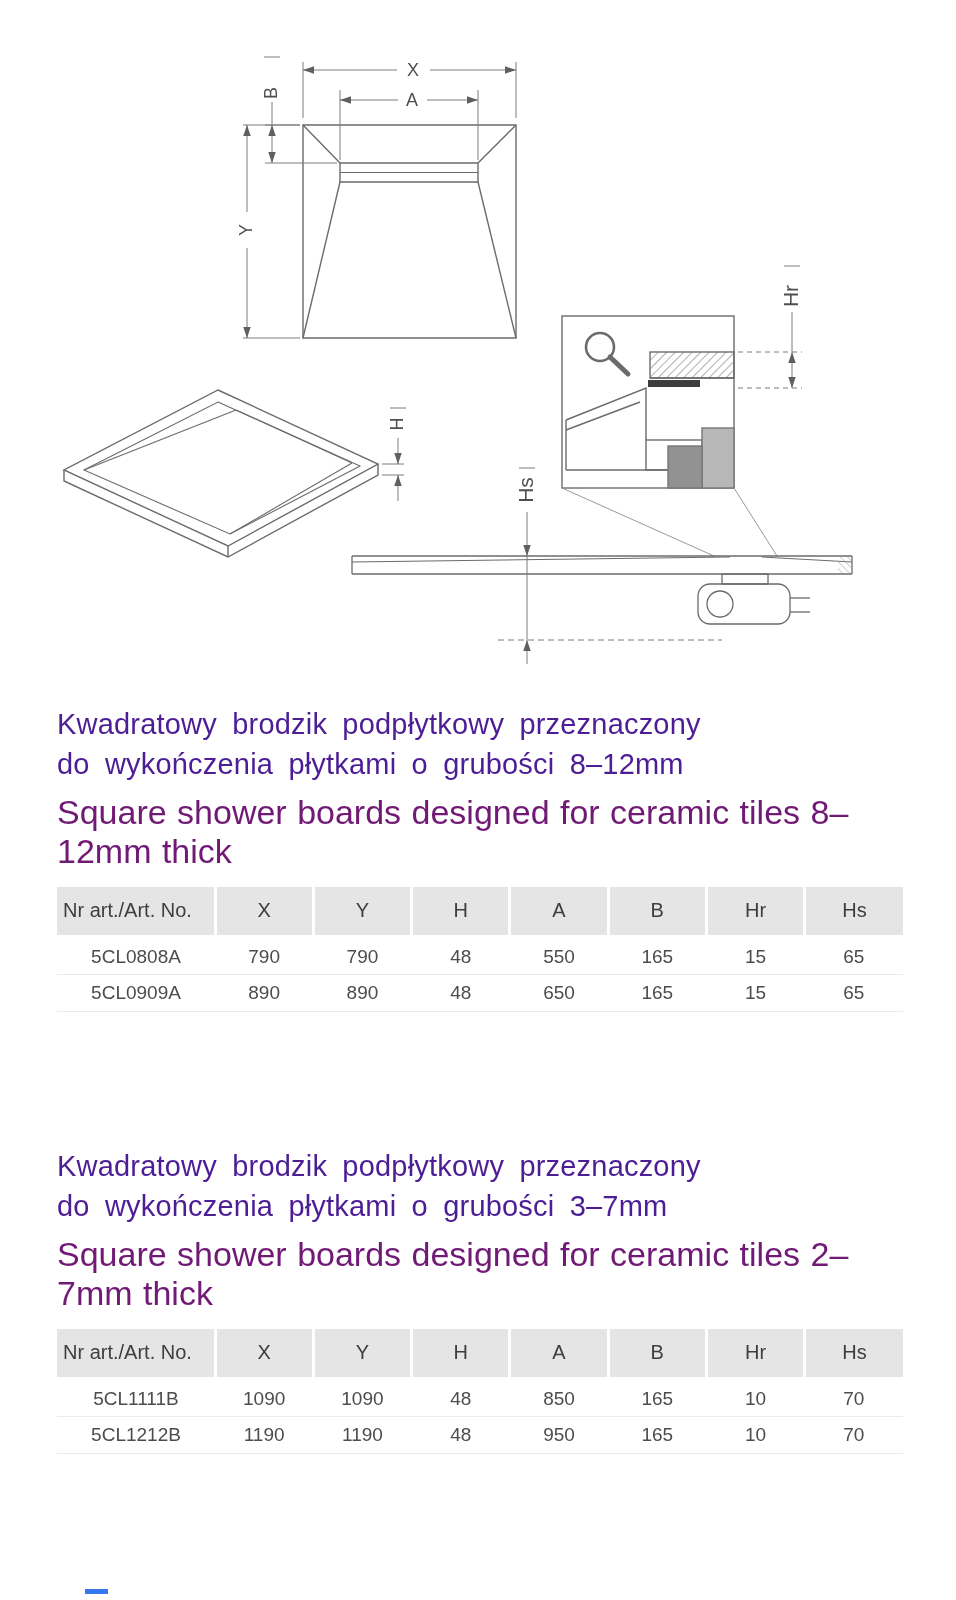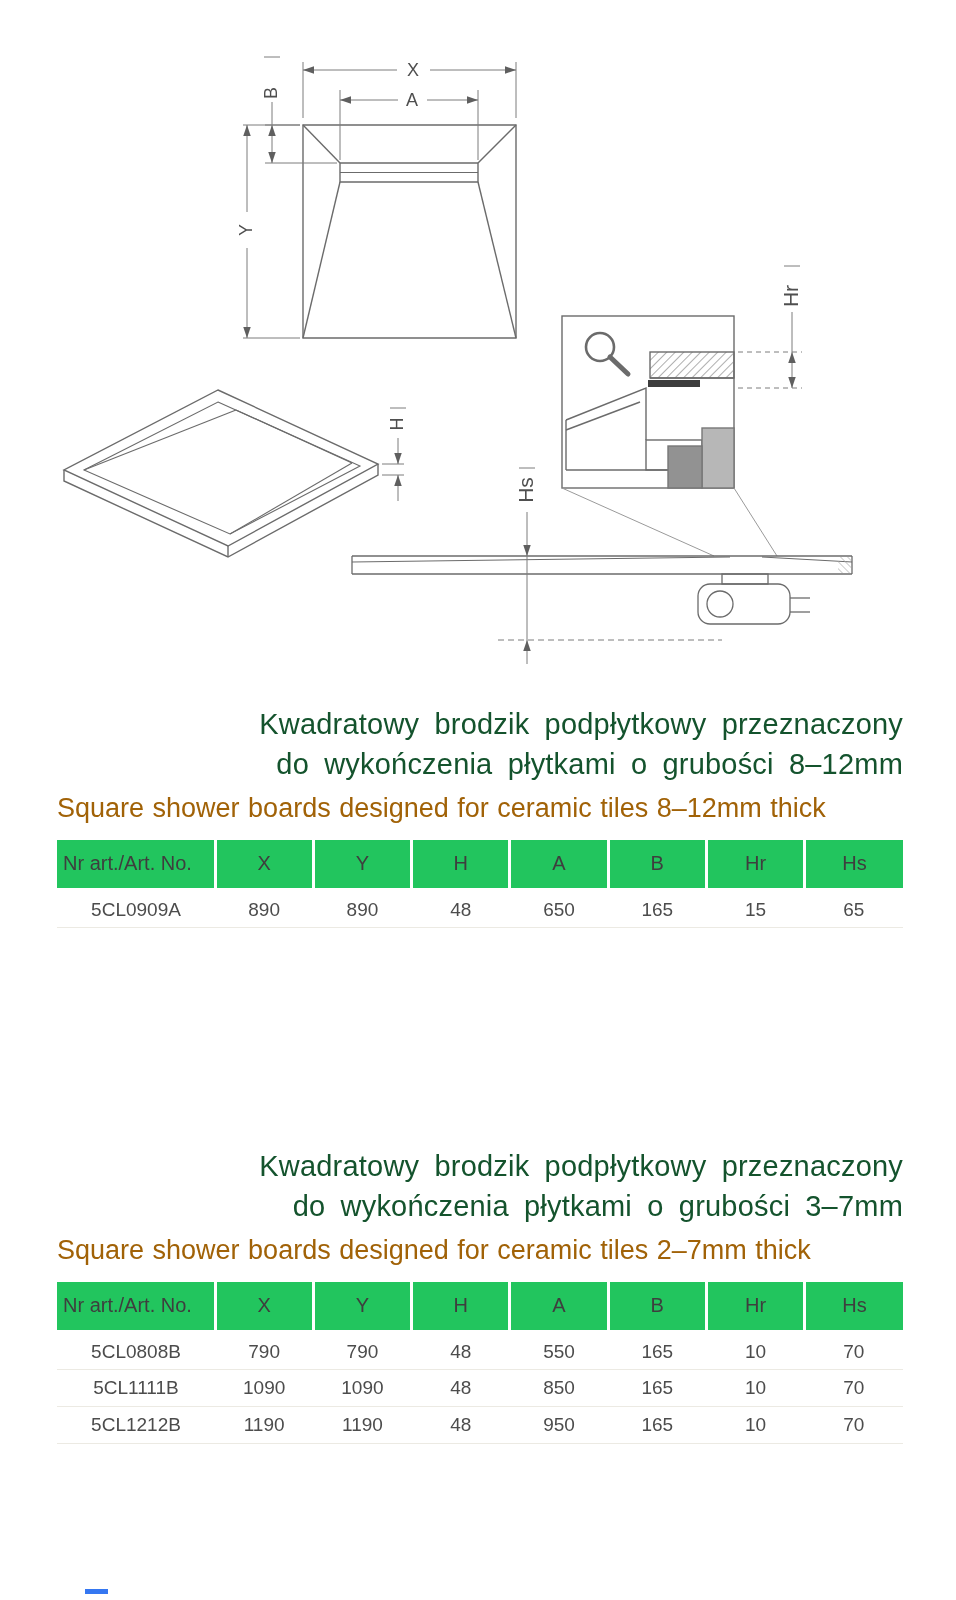--- a/index.html
+++ b/index.html
@@ -9,27 +9,27 @@
 
   .diagram { position:absolute; top:0; left:0; }
   .diagram text { fill:#4f4f4f; font-family:"Liberation Sans", sans-serif; }
   .dim-label { font-size:18px; }
   .dim-label-lg { font-size:21px; }
 
   .section { position:absolute; left:57px; width:846px; }
   #section-1 { top:704px; }
   #section-2 { top:1146px; }
 
-  .title-pl { font-size:29px; font-weight:400; color:#14532d; line-height:40px; word-spacing:7px; letter-spacing:0.2px;text-align:right; }
+  .title-pl { font-size:29px; font-weight:400; color:#4c1d95; line-height:40px; word-spacing:7px; letter-spacing:0.2px; }
   .title-pl .line { display:block; }
-  .title-en { font-size:27px; font-weight:400; color:#a16207; margin-top:9px; word-spacing:1px; }
+  .title-en { font-size:34px; font-weight:400; color:#701a75; margin-top:9px; word-spacing:1px; }
 
   .spec-table { width:100%; border-collapse:collapse; margin-top:16px; table-layout:fixed; }
   .spec-table th {
-    background:#22c55e; height:50px; font-size:20px; font-weight:400; color:#3e3e3e;
+    background:#e5e5e5; height:50px; font-size:20px; font-weight:400; color:#3e3e3e;
     text-align:center; border-left:3px solid #fff; border-bottom:5px solid #fff;
   }
   .spec-table th:first-child { border-left:none; text-align:left; padding-left:6px; }
   .spec-table th.col-art, .spec-table td.col-art { width:158px; }
   .spec-table td { height:37px; font-size:19px; color:#4c4c4c; text-align:center; border-bottom:1px solid #eceae3; background:#fff; }
 
   .footer-mark { position:absolute; left:85px; top:1589px; width:23px; height:5px; background:#3577f1; }
 </style>
 </head>
 <body>
@@ -173,20 +173,30 @@
             <th>Y</th>
             <th>H</th>
             <th>A</th>
             <th>B</th>
             <th>Hr</th>
             <th>Hs</th>
           </tr>
       </thead>
       <tbody>
           <tr>
+            <td class="col-art">5CL0808A</td>
+            <td>790</td>
+            <td>790</td>
+            <td>48</td>
+            <td>550</td>
+            <td>165</td>
+            <td>15</td>
+            <td>65</td>
+          </tr>
+          <tr>
             <td class="col-art">5CL0909A</td>
             <td>890</td>
             <td>890</td>
             <td>48</td>
             <td>650</td>
             <td>165</td>
             <td>15</td>
             <td>65</td>
           </tr>
         </tbody>
@@ -207,30 +217,20 @@
             <th>Y</th>
             <th>H</th>
             <th>A</th>
             <th>B</th>
             <th>Hr</th>
             <th>Hs</th>
           </tr>
       </thead>
       <tbody>
           <tr>
-            <td class="col-art">5CL0808B</td>
-            <td>790</td>
-            <td>790</td>
-            <td>48</td>
-            <td>550</td>
-            <td>165</td>
-            <td>10</td>
-            <td>70</td>
-          </tr>
-          <tr>
             <td class="col-art">5CL1111B</td>
             <td>1090</td>
             <td>1090</td>
             <td>48</td>
             <td>850</td>
             <td>165</td>
             <td>10</td>
             <td>70</td>
           </tr>
           <tr>

